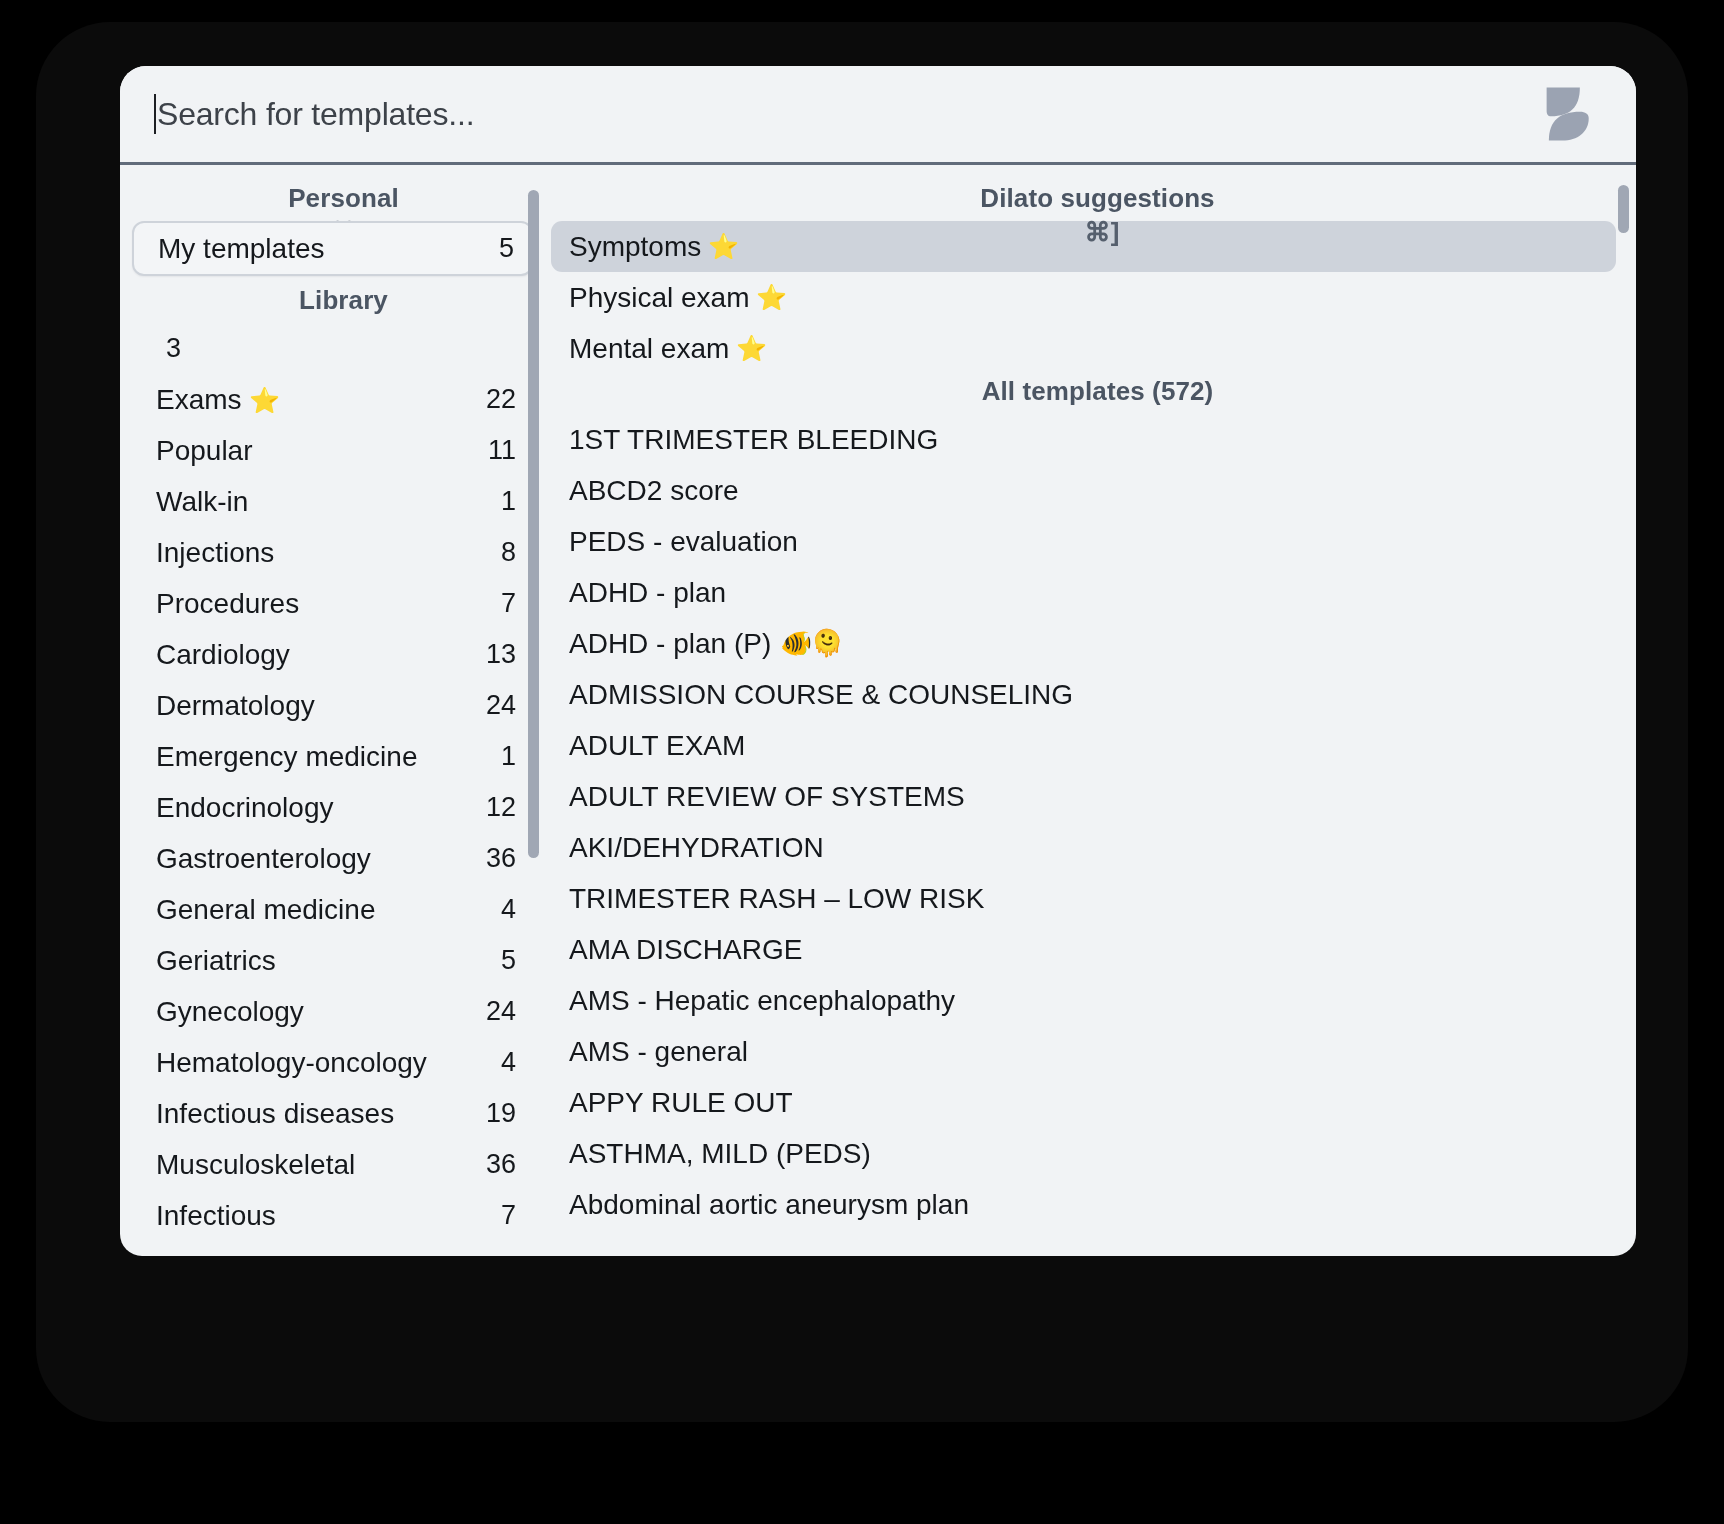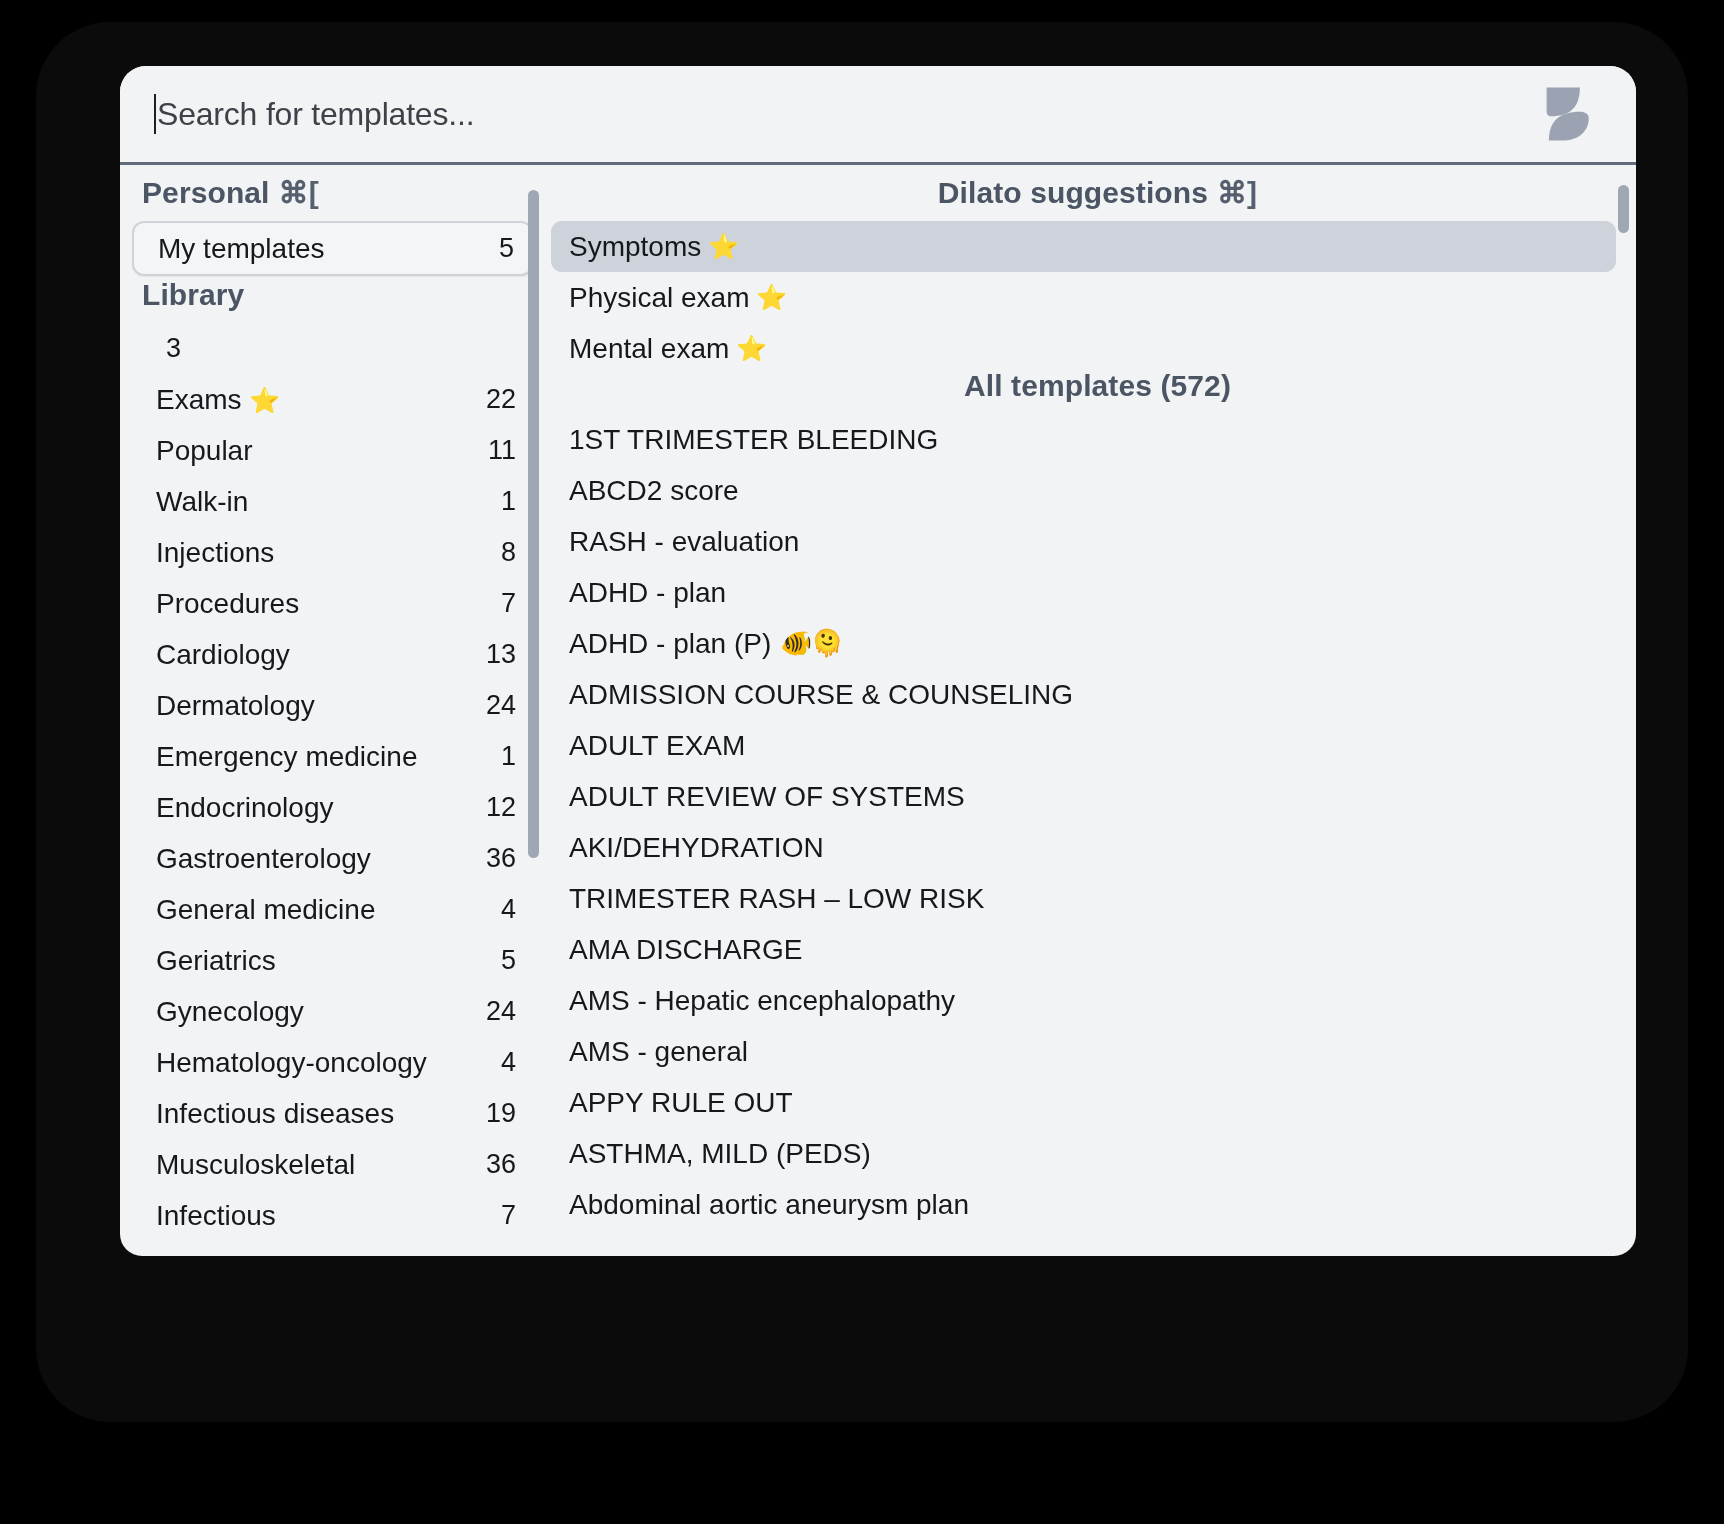--- a/index.html
+++ b/index.html
@@ -103,29 +103,30 @@
   
   .sidebar {
     position: relative;
     flex: 0 0 425px;
     width: 425px;
     padding-top: 16px;
     overflow: hidden;
   }
 
   .section-label {
-    font-size: 30px;
+    font-size: 26px;
     font-weight: bold;
     color: #4b5563;
     letter-spacing: 0.1px;
     padding: 0 0 16px 22px;
     line-height: 34px;
     height: 40px;
     display: flex;
     align-items: center;
+    flex-direction: column;
   }
   .section-label .kbd {
     margin-left: 9px;
     font-weight: bold;
     color: #555f6d;
   }
 
   .side-row {
     position: relative;
     display: flex;
@@ -174,21 +175,21 @@
 
   
   .content {
     position: relative;
     flex: 1 1 auto;
     padding-top: 16px;
     overflow: hidden;
     min-width: 0;
   }
 
-  .content .section-label { padding-left: 14px; justify-content: center; }
+  .content .section-label { padding-left: 14px; }
 
   .tmpl-row {
     display: flex;
     align-items: center;
     height: 51px;
     margin: 0 20px 0 6px;
     padding: 0 18px;
     border-radius: 11px;
     font-size: 28px;
     color: #15181c;
@@ -346,21 +347,21 @@
         </div>
 
         <div id="all-templates-list">
             <div class="tmpl-row">
               <span>1ST TRIMESTER BLEEDING</span>
             </div>
             <div class="tmpl-row">
               <span>ABCD2 score</span>
             </div>
             <div class="tmpl-row">
-              <span>RASH - evaluation</span>
+              <span>PEDS - evaluation</span>
             </div>
             <div class="tmpl-row">
               <span>ADHD - plan</span>
             </div>
             <div class="tmpl-row">
               <span>ADHD - plan (P)</span>
               <span class="emoji">🐠🫠</span>
             </div>
             <div class="tmpl-row">
               <span>ADMISSION COURSE &amp; COUNSELING</span>

